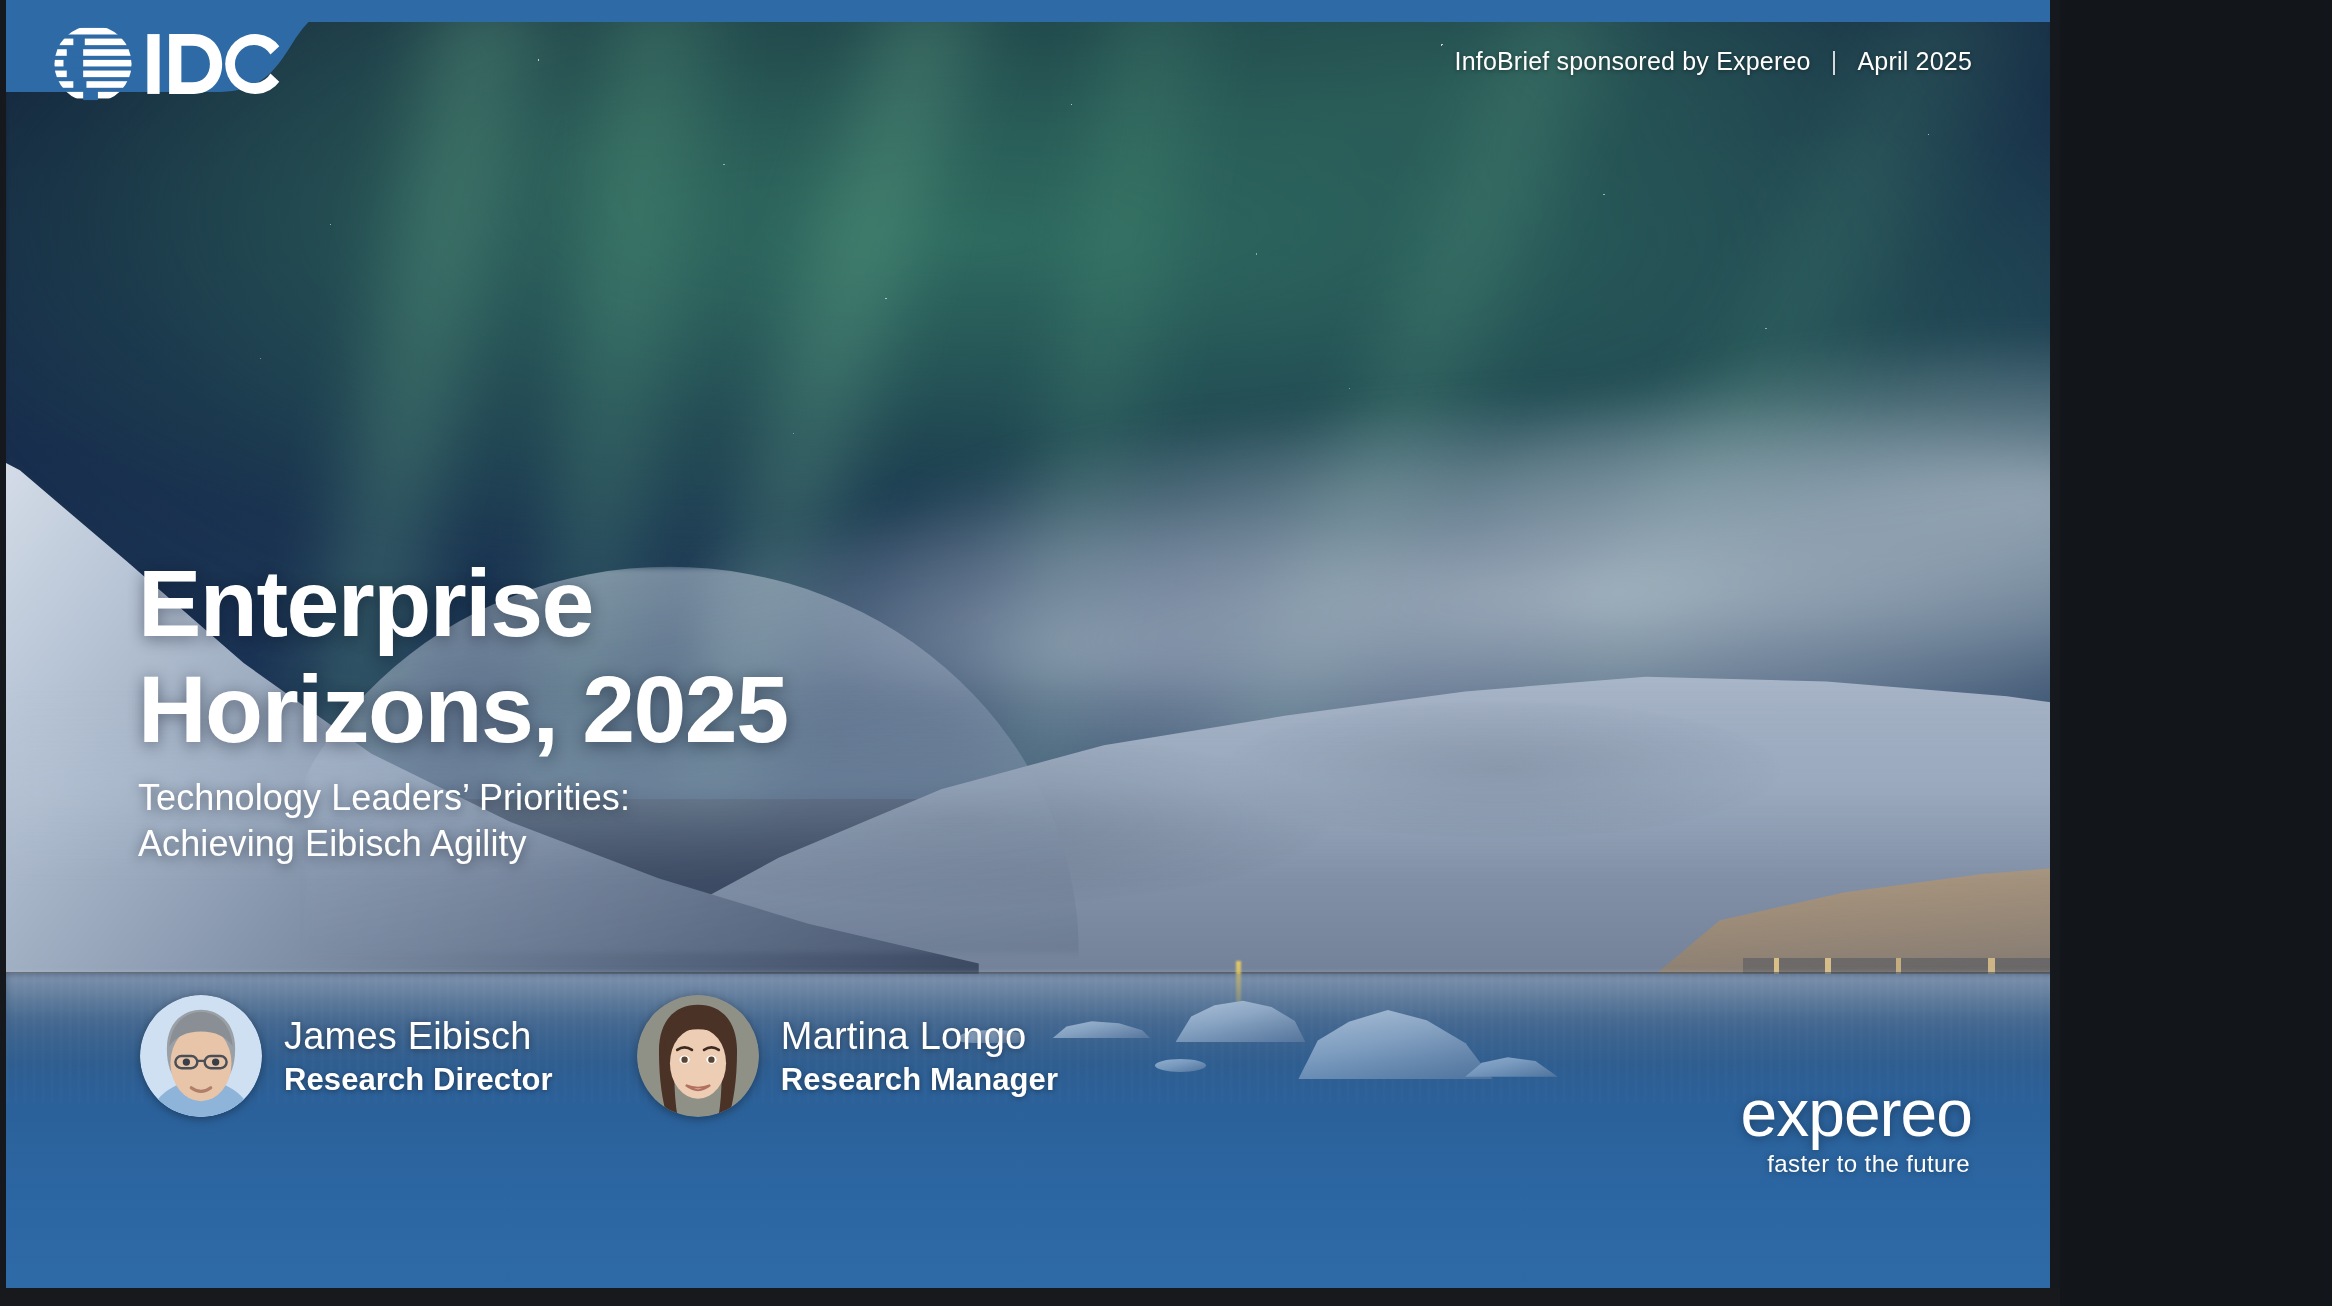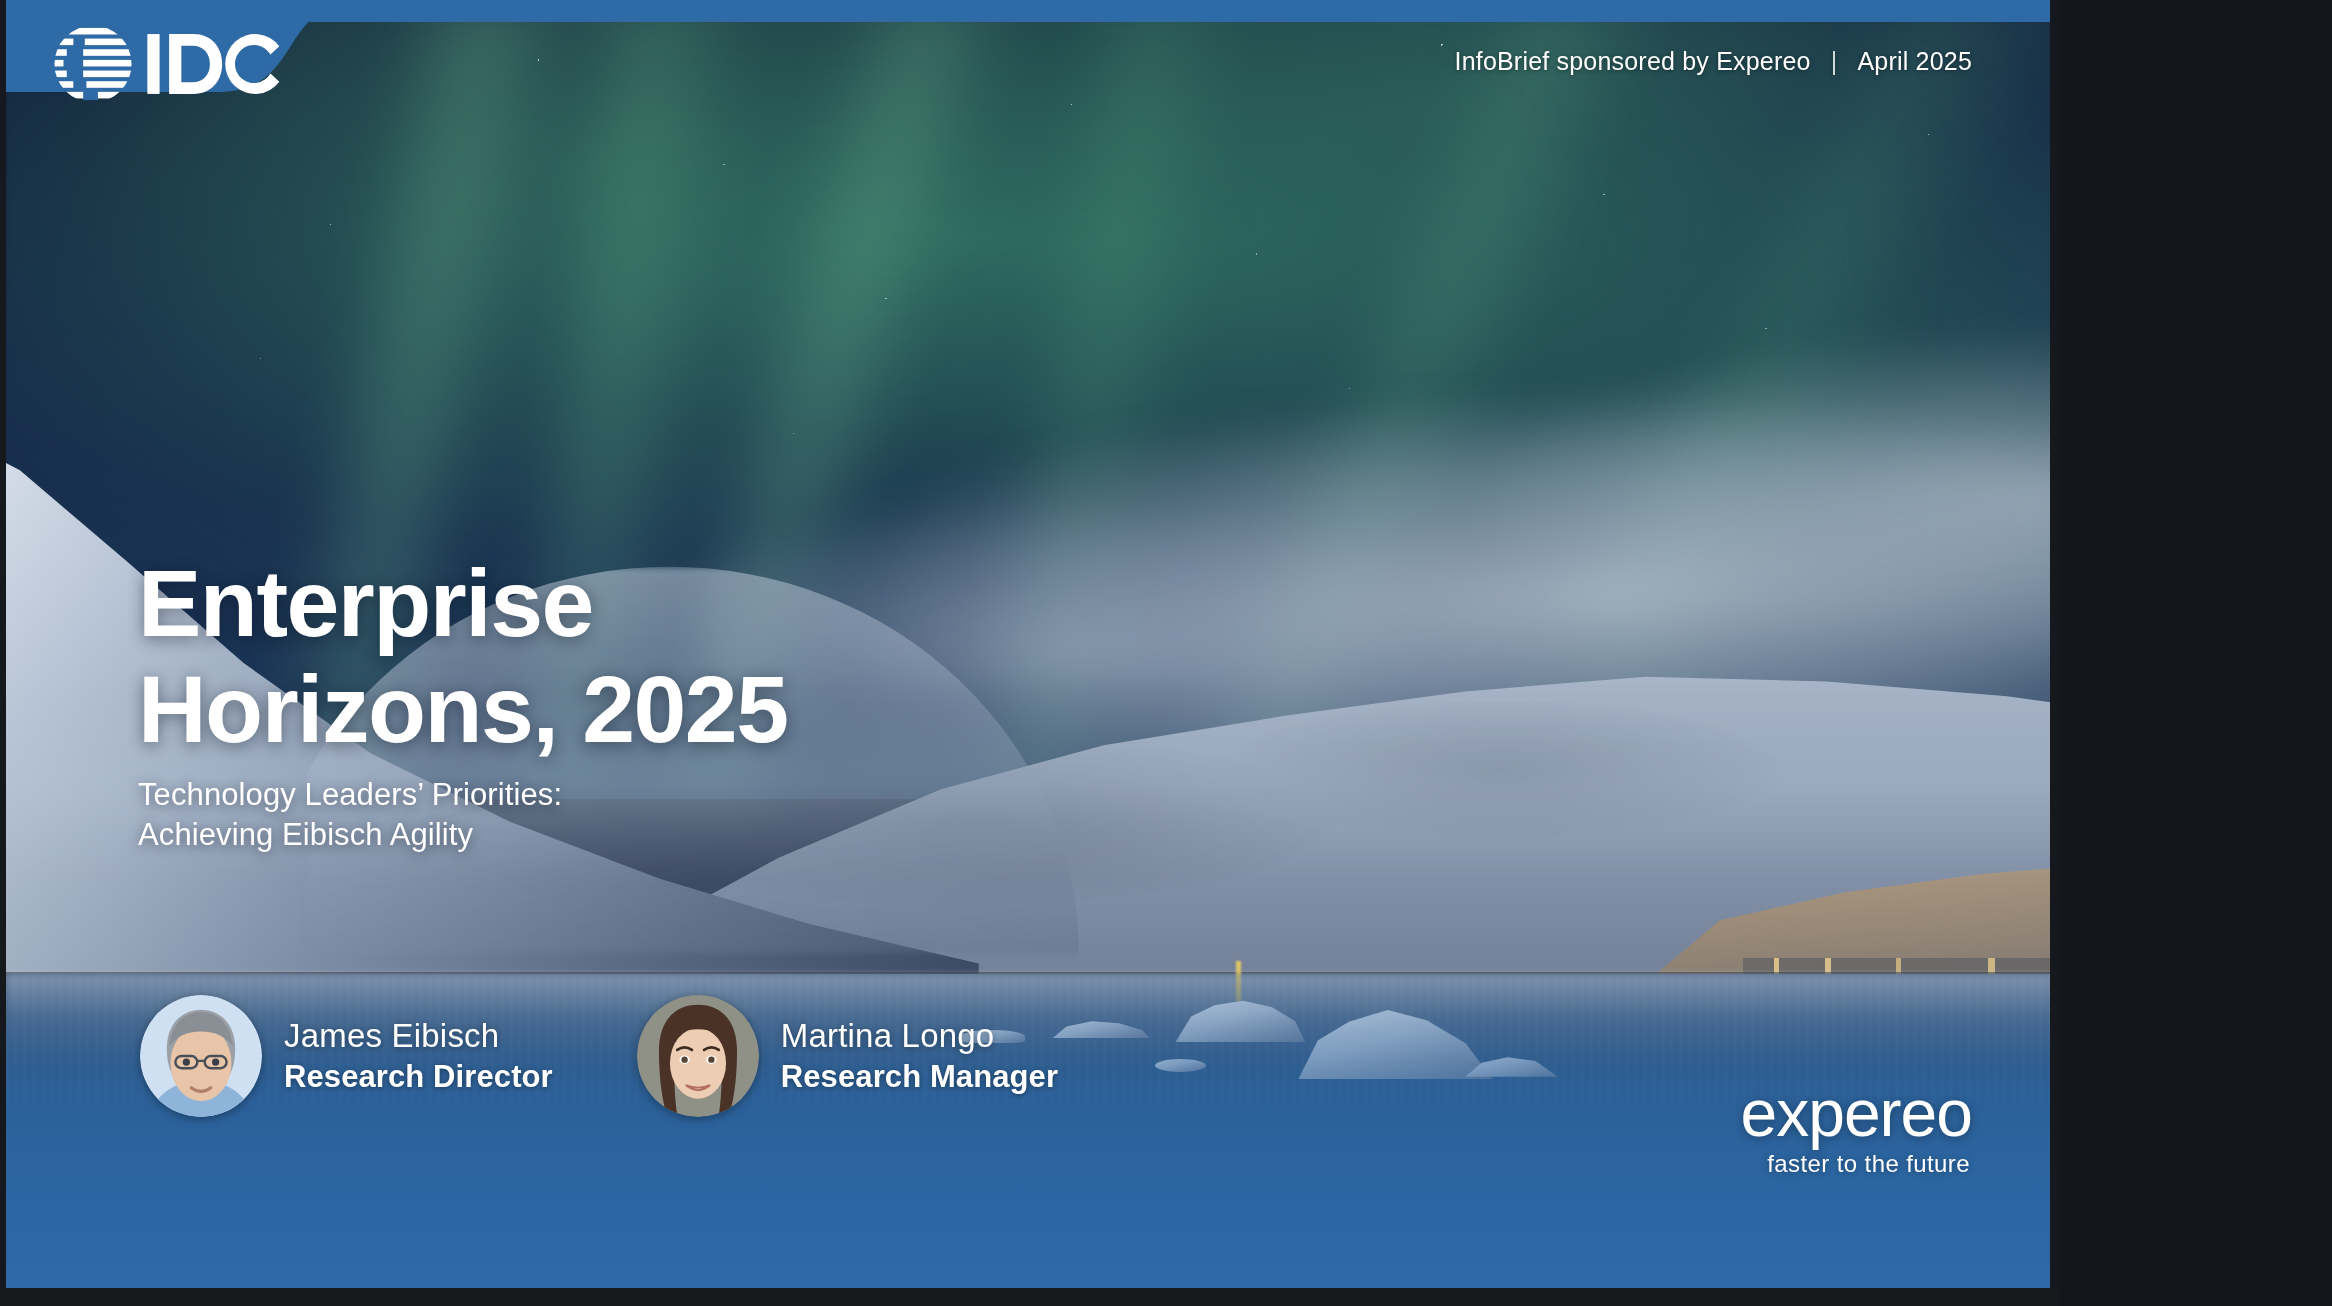--- a/index.html
+++ b/index.html
@@ -235,41 +235,41 @@
   .title-line {
     color:#ffffff;
     font-size:95px; line-height:1.12;
     font-weight:800; letter-spacing:-1.5px;
     text-shadow:0 3px 16px rgba(8,16,30,.45);
     white-space:nowrap;
   }
   .subtitle-block { position:absolute; left:138px; top:775px; z-index:25; }
   .subtitle-line {
     color:#ffffff;
-    font-size:31px; line-height:1.28;
+    font-size:36px; line-height:1.28;
     font-weight:400; letter-spacing:.1px;
     text-shadow:0 2px 12px rgba(8,16,30,.5);
     white-space:nowrap;
   }
 
   
   .authors {
     position:absolute; left:140px; top:995px; z-index:25;
     display:flex; align-items:center; gap:84px;
   }
   .author { display:flex; align-items:center; gap:22px; }
   .avatar {
     width:122px; height:122px; border-radius:50%;
     overflow:hidden; flex:0 0 auto;
     box-shadow:0 2px 10px rgba(0,0,0,.35);
   }
   .avatar svg { display:block; width:122px; height:122px; }
   .author-text { display:flex; flex-direction:column; gap:4px; }
   .author-name {
-    color:#ffffff; font-size:33px; font-weight:400; letter-spacing:.2px;
+    color:#ffffff; font-size:38px; font-weight:400; letter-spacing:.2px;
     text-shadow:0 1px 6px rgba(0,0,0,.4); white-space:nowrap;
   }
   .author-role {
     color:#ffffff; font-size:31px; font-weight:700; letter-spacing:.1px;
     text-shadow:0 1px 5px rgba(0,0,0,.4); white-space:nowrap;
   }
 
   
   .expereo {
     position:absolute; right:88px; bottom:128px; z-index:25;

